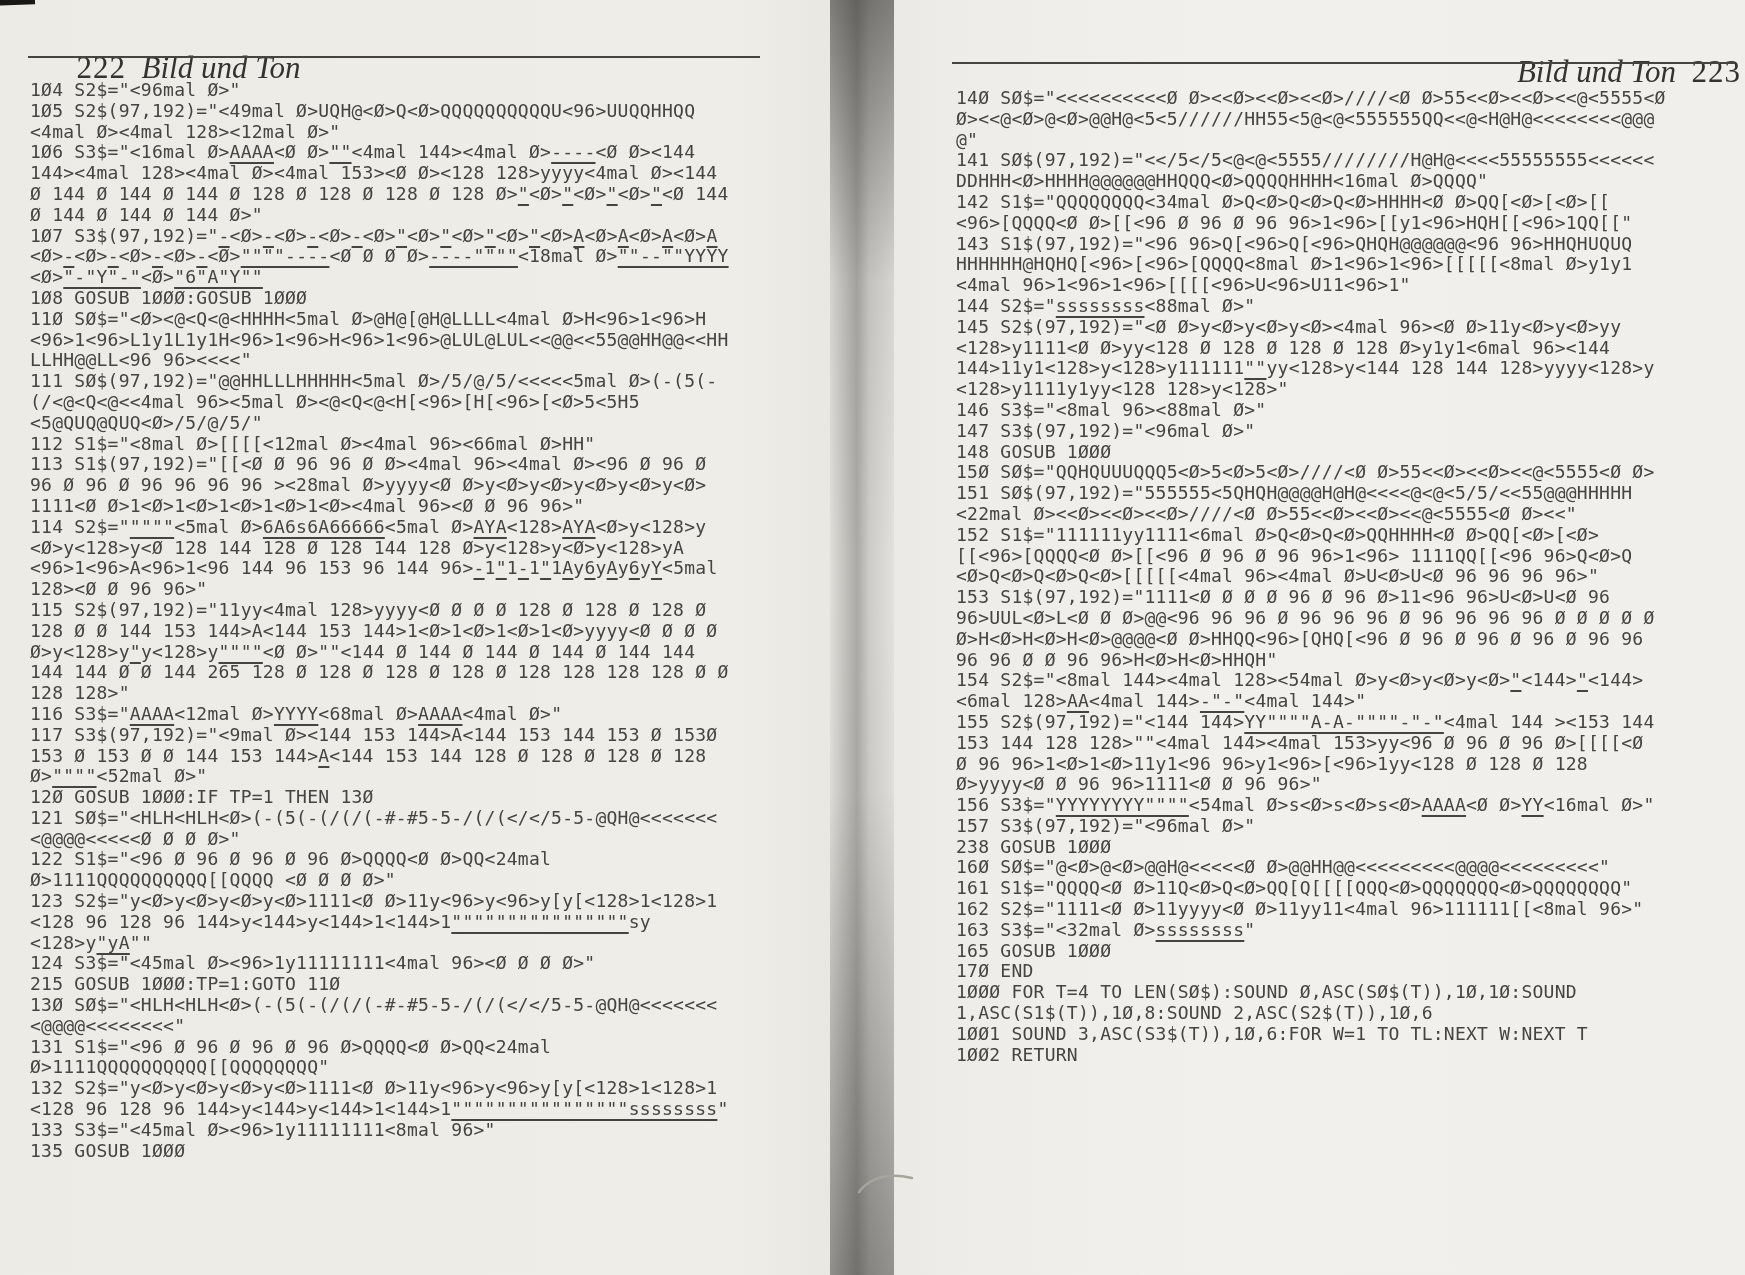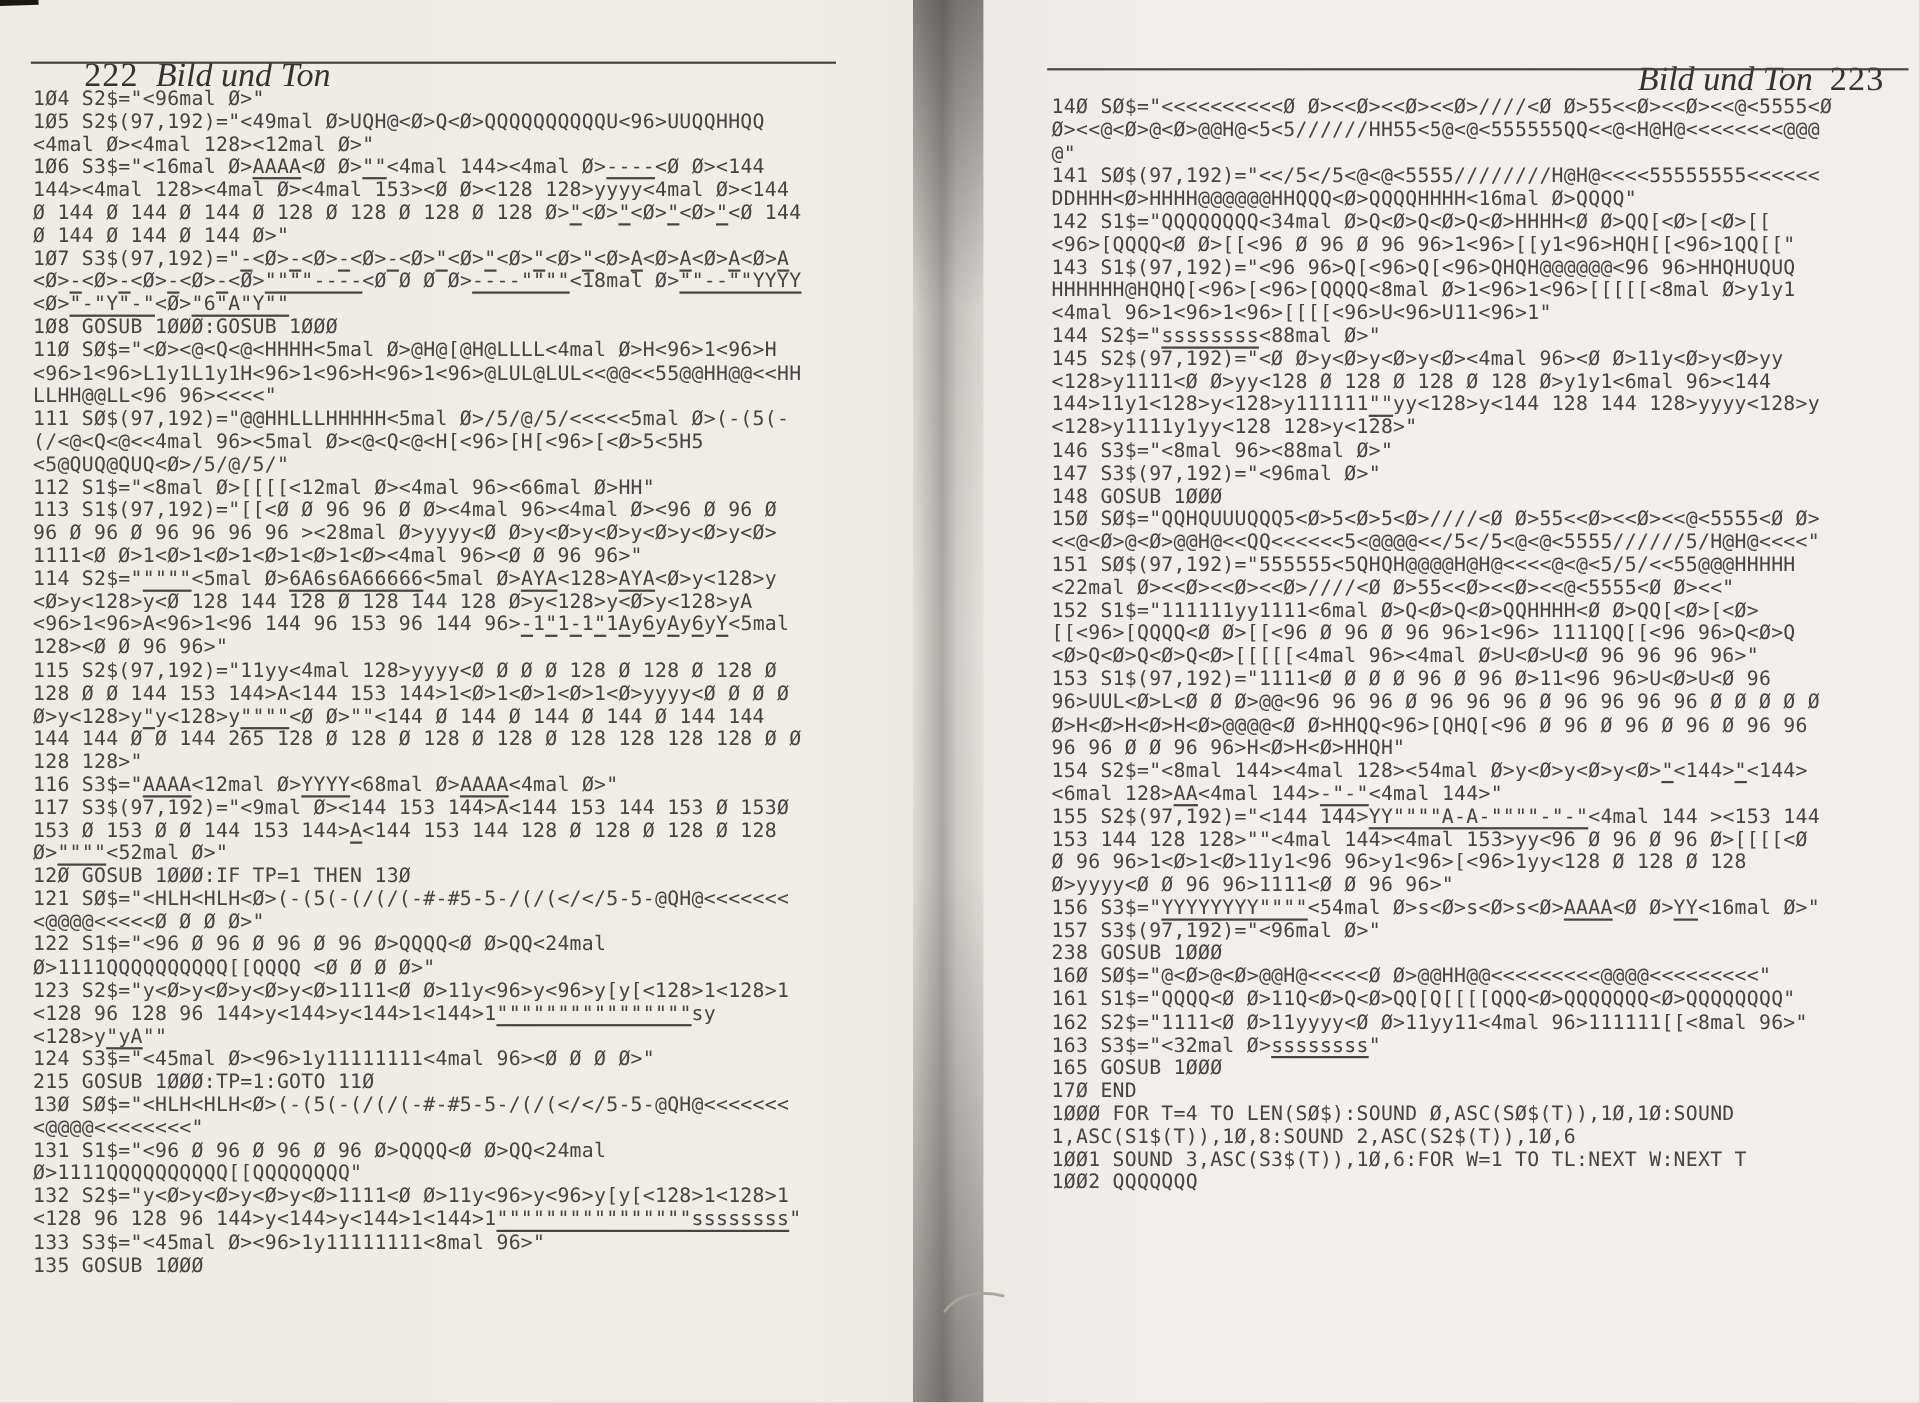--- a/index.html
+++ b/index.html
@@ -85,21 +85,21 @@
         <div class="code-row">131 S1$="&lt;96 Ø 96 Ø 96 Ø 96 Ø&gt;QQQQ&lt;Ø Ø&gt;QQ&lt;24mal</div>
         <div class="code-row">Ø&gt;1111QQQQQQQQQQ[[QQQQQQQQ"</div>
         <div class="code-row">132 S2$="y&lt;Ø&gt;y&lt;Ø&gt;y&lt;Ø&gt;y&lt;Ø&gt;1111&lt;Ø Ø&gt;11y&lt;96&gt;y&lt;96&gt;y[y[&lt;128&gt;1&lt;128&gt;1</div>
         <div class="code-row">&lt;128 96 128 96 144&gt;y&lt;144&gt;y&lt;144&gt;1&lt;144&gt;1<span class="u">""""""""""""""""ssssssss</span>"</div>
         <div class="code-row">133 S3$="&lt;45mal Ø&gt;&lt;96&gt;1y11111111&lt;8mal 96&gt;"</div>
         <div class="code-row">135 GOSUB 1ØØØ</div>
       </div>
   </div>
 
   <div class="page" style="left:894px;width:851px;">
-    <div class="header" style="right:32px;top:18px;text-align:center;">
+    <div class="header" style="right:4px;top:18px;text-align:center;">
       <span class="title">Bild und Ton</span><span>  </span><span class="num">223</span>
     </div>
     <div class="rule" style="left:58px;top:62px;width:783px;"></div>
     <div class="code" style="left:62px;top:88px;width:780px;">
         <div class="code-row">14Ø SØ$="&lt;&lt;&lt;&lt;&lt;&lt;&lt;&lt;&lt;&lt;Ø Ø&gt;&lt;&lt;Ø&gt;&lt;&lt;Ø&gt;&lt;&lt;Ø&gt;////&lt;Ø Ø&gt;55&lt;&lt;Ø&gt;&lt;&lt;Ø&gt;&lt;&lt;@&lt;5555&lt;Ø</div>
         <div class="code-row">Ø&gt;&lt;&lt;@&lt;Ø&gt;@&lt;Ø&gt;@@H@&lt;5&lt;5//////HH55&lt;5@&lt;@&lt;555555QQ&lt;&lt;@&lt;H@H@&lt;&lt;&lt;&lt;&lt;&lt;&lt;&lt;@@@</div>
         <div class="code-row">@"</div>
         <div class="code-row">141 SØ$(97,192)="&lt;&lt;/5&lt;/5&lt;@&lt;@&lt;5555////////H@H@&lt;&lt;&lt;&lt;55555555&lt;&lt;&lt;&lt;&lt;&lt;</div>
         <div class="code-row">DDHHH&lt;Ø&gt;HHHH@@@@@@HHQQQ&lt;Ø&gt;QQQQHHHH&lt;16mal Ø&gt;QQQQ"</div>
         <div class="code-row">142 S1$="QQQQQQQQ&lt;34mal Ø&gt;Q&lt;Ø&gt;Q&lt;Ø&gt;Q&lt;Ø&gt;HHHH&lt;Ø Ø&gt;QQ[&lt;Ø&gt;[&lt;Ø&gt;[[</div>
@@ -109,21 +109,20 @@
         <div class="code-row">&lt;4mal 96&gt;1&lt;96&gt;1&lt;96&gt;[[[[&lt;96&gt;U&lt;96&gt;U11&lt;96&gt;1"</div>
         <div class="code-row">144 S2$="<span class="u">ssssssss</span>&lt;88mal Ø&gt;"</div>
         <div class="code-row">145 S2$(97,192)="&lt;Ø Ø&gt;y&lt;Ø&gt;y&lt;Ø&gt;y&lt;Ø&gt;&lt;4mal 96&gt;&lt;Ø Ø&gt;11y&lt;Ø&gt;y&lt;Ø&gt;yy</div>
         <div class="code-row">&lt;128&gt;y1111&lt;Ø Ø&gt;yy&lt;128 Ø 128 Ø 128 Ø 128 Ø&gt;y1y1&lt;6mal 96&gt;&lt;144</div>
         <div class="code-row">144&gt;11y1&lt;128&gt;y&lt;128&gt;y111111<span class="u">""</span>yy&lt;128&gt;y&lt;144 128 144 128&gt;yyyy&lt;128&gt;y</div>
         <div class="code-row">&lt;128&gt;y1111y1yy&lt;128 128&gt;y&lt;128&gt;"</div>
         <div class="code-row">146 S3$="&lt;8mal 96&gt;&lt;88mal Ø&gt;"</div>
         <div class="code-row">147 S3$(97,192)="&lt;96mal Ø&gt;"</div>
         <div class="code-row">148 GOSUB 1ØØØ</div>
         <div class="code-row">15Ø SØ$="QQHQUUUQQQ5&lt;Ø&gt;5&lt;Ø&gt;5&lt;Ø&gt;////&lt;Ø Ø&gt;55&lt;&lt;Ø&gt;&lt;&lt;Ø&gt;&lt;&lt;@&lt;5555&lt;Ø Ø&gt;</div>
-        <div class="code-row">&lt;&lt;@&lt;Ø&gt;@&lt;Ø&gt;@@H@&lt;&lt;QQ&lt;&lt;&lt;&lt;&lt;&lt;5&lt;@@@@&lt;&lt;/5&lt;/5&lt;@&lt;@&lt;5555//////5/H@H@&lt;&lt;&lt;&lt;"</div>
         <div class="code-row">151 SØ$(97,192)="555555&lt;5QHQH@@@@H@H@&lt;&lt;&lt;&lt;@&lt;@&lt;5/5/&lt;&lt;55@@@HHHHH</div>
         <div class="code-row">&lt;22mal Ø&gt;&lt;&lt;Ø&gt;&lt;&lt;Ø&gt;&lt;&lt;Ø&gt;////&lt;Ø Ø&gt;55&lt;&lt;Ø&gt;&lt;&lt;Ø&gt;&lt;&lt;@&lt;5555&lt;Ø Ø&gt;&lt;&lt;"</div>
         <div class="code-row">152 S1$="111111yy1111&lt;6mal Ø&gt;Q&lt;Ø&gt;Q&lt;Ø&gt;QQHHHH&lt;Ø Ø&gt;QQ[&lt;Ø&gt;[&lt;Ø&gt;</div>
         <div class="code-row">[[&lt;96&gt;[QQQQ&lt;Ø Ø&gt;[[&lt;96 Ø 96 Ø 96 96&gt;1&lt;96&gt; 1111QQ[[&lt;96 96&gt;Q&lt;Ø&gt;Q</div>
         <div class="code-row">&lt;Ø&gt;Q&lt;Ø&gt;Q&lt;Ø&gt;Q&lt;Ø&gt;[[[[[&lt;4mal 96&gt;&lt;4mal Ø&gt;U&lt;Ø&gt;U&lt;Ø 96 96 96 96&gt;"</div>
         <div class="code-row">153 S1$(97,192)="1111&lt;Ø Ø Ø Ø 96 Ø 96 Ø&gt;11&lt;96 96&gt;U&lt;Ø&gt;U&lt;Ø 96</div>
         <div class="code-row">96&gt;UUL&lt;Ø&gt;L&lt;Ø Ø Ø&gt;@@&lt;96 96 96 Ø 96 96 96 Ø 96 96 96 96 Ø Ø Ø Ø Ø</div>
         <div class="code-row">Ø&gt;H&lt;Ø&gt;H&lt;Ø&gt;H&lt;Ø&gt;@@@@&lt;Ø Ø&gt;HHQQ&lt;96&gt;[QHQ[&lt;96 Ø 96 Ø 96 Ø 96 Ø 96 96</div>
         <div class="code-row">96 96 Ø Ø 96 96&gt;H&lt;Ø&gt;H&lt;Ø&gt;HHQH"</div>
         <div class="code-row">154 S2$="&lt;8mal 144&gt;&lt;4mal 128&gt;&lt;54mal Ø&gt;y&lt;Ø&gt;y&lt;Ø&gt;y&lt;Ø&gt;<span class="u">"</span>&lt;144&gt;<span class="u">"</span>&lt;144&gt;</div>
@@ -137,21 +136,21 @@
         <div class="code-row">238 GOSUB 1ØØØ</div>
         <div class="code-row">16Ø SØ$="@&lt;Ø&gt;@&lt;Ø&gt;@@H@&lt;&lt;&lt;&lt;&lt;Ø Ø&gt;@@HH@@&lt;&lt;&lt;&lt;&lt;&lt;&lt;&lt;&lt;@@@@&lt;&lt;&lt;&lt;&lt;&lt;&lt;&lt;&lt;"</div>
         <div class="code-row">161 S1$="QQQQ&lt;Ø Ø&gt;11Q&lt;Ø&gt;Q&lt;Ø&gt;QQ[Q[[[[QQQ&lt;Ø&gt;QQQQQQQ&lt;Ø&gt;QQQQQQQQ"</div>
         <div class="code-row">162 S2$="1111&lt;Ø Ø&gt;11yyyy&lt;Ø Ø&gt;11yy11&lt;4mal 96&gt;111111[[&lt;8mal 96&gt;"</div>
         <div class="code-row">163 S3$="&lt;32mal Ø&gt;<span class="u">ssssssss</span>"</div>
         <div class="code-row">165 GOSUB 1ØØØ</div>
         <div class="code-row">17Ø END</div>
         <div class="code-row">1ØØØ FOR T=4 TO LEN(SØ$):SOUND Ø,ASC(SØ$(T)),1Ø,1Ø:SOUND</div>
         <div class="code-row">1,ASC(S1$(T)),1Ø,8:SOUND 2,ASC(S2$(T)),1Ø,6</div>
         <div class="code-row">1ØØ1 SOUND 3,ASC(S3$(T)),1Ø,6:FOR W=1 TO TL:NEXT W:NEXT T</div>
-        <div class="code-row">1ØØ2 QQQQQQQ</div>
+        <div class="code-row">1ØØ2 RETURN</div>
       </div>
   </div>
 
   <div class="gutter"></div>
 
   <div class="corner-mark"></div>
   <svg class="pen-mark" width="62" height="32" viewBox="0 0 62 32">
     <path d="M3,26 Q20,4 56,12" fill="none" stroke="#a7a49e" stroke-width="2.5" stroke-linecap="round"></path>
   </svg>
 

